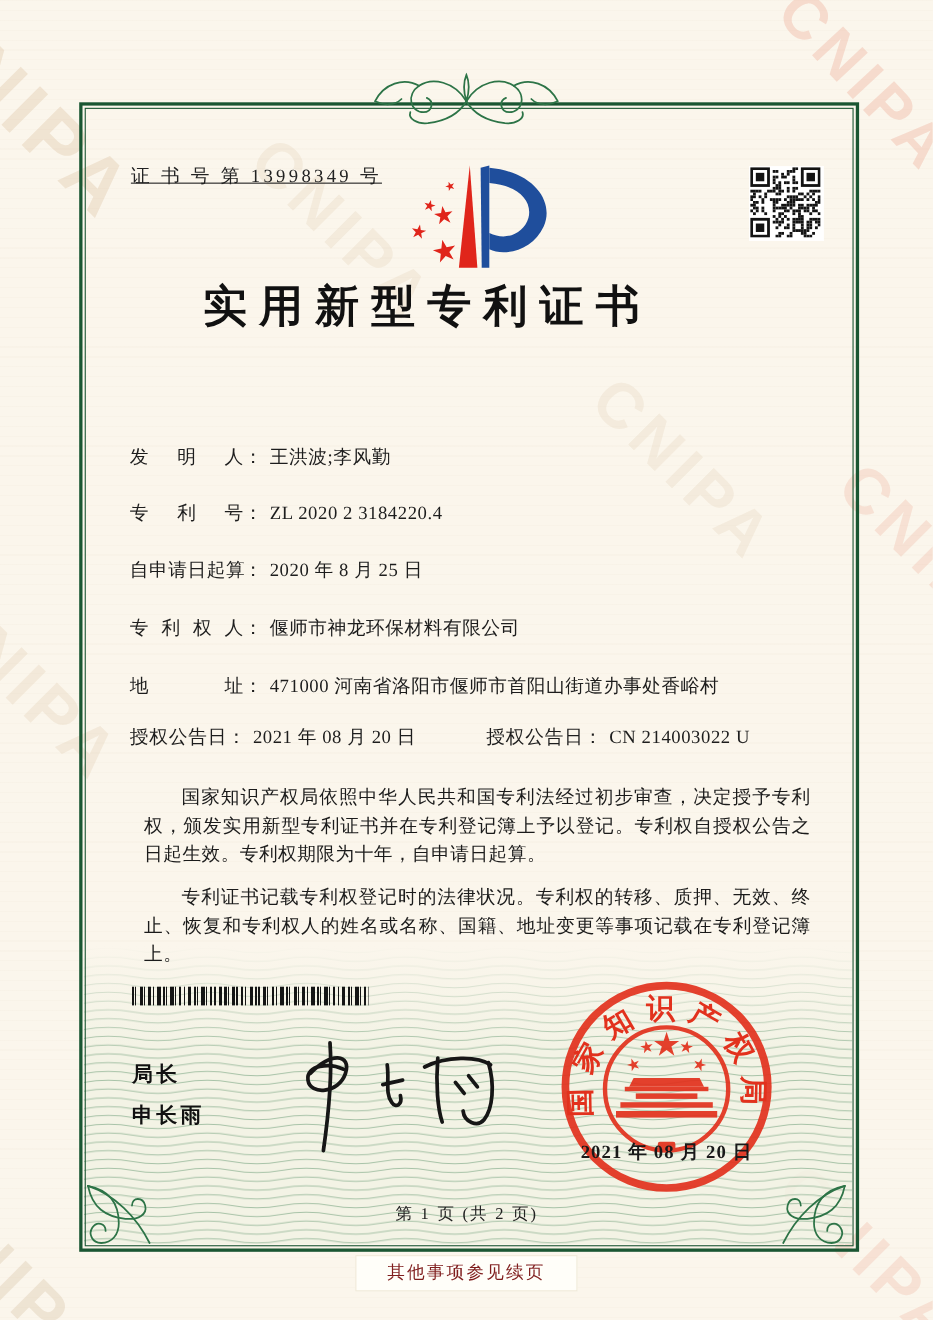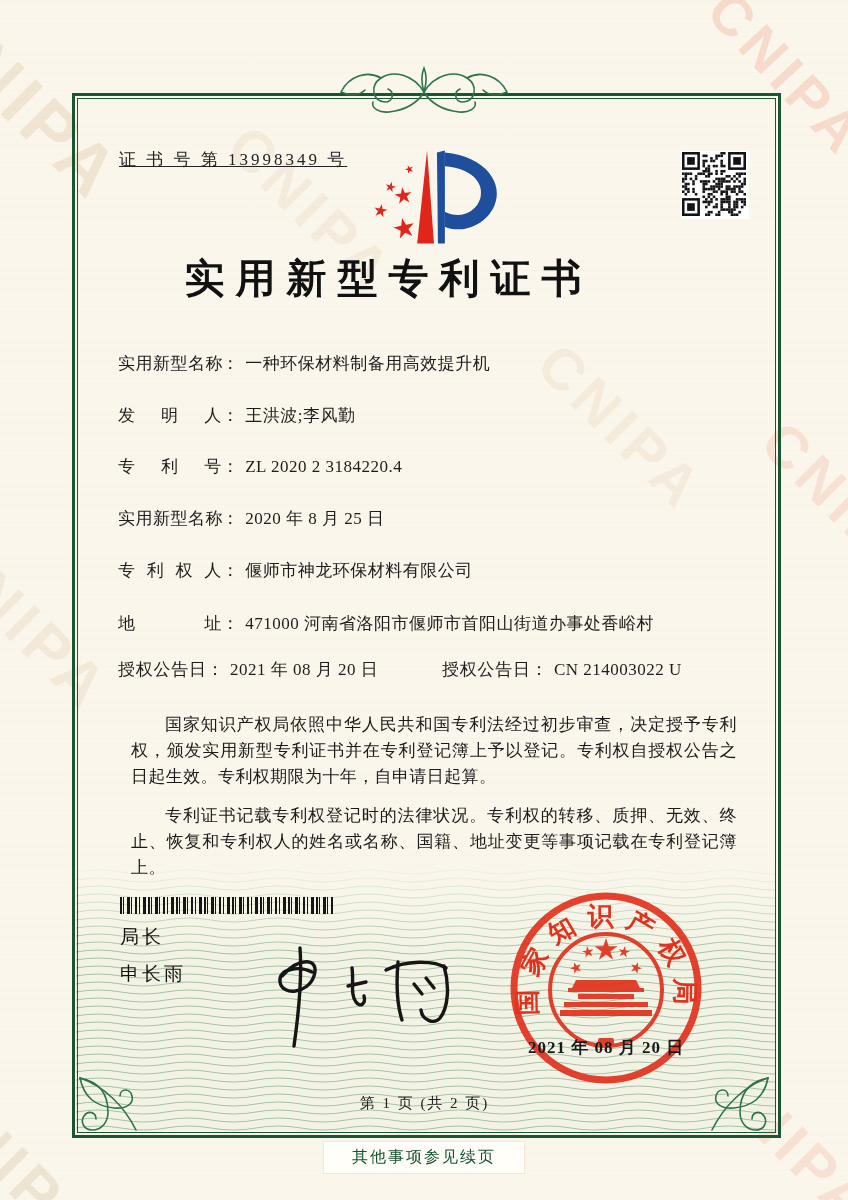--- a/index.html
+++ b/index.html
@@ -40,31 +40,31 @@
   .body-text p{margin:13px;text-indent:2em;}
   .barcode{position:absolute;left:120px;top:897px;width:215px;height:17px;
      background:repeating-linear-gradient(90deg,
        #151515 0 2px, rgba(0,0,0,0) 2px 3px,
        #151515 3px 4px, rgba(0,0,0,0) 4px 7px,
        #151515 7px 10px, rgba(0,0,0,0) 10px 11px,
        #151515 11px 12px, rgba(0,0,0,0) 12px 15px,
        #151515 15px 17px, rgba(0,0,0,0) 17px 19px,
        #151515 19px 20px, rgba(0,0,0,0) 20px 23px,
        #151515 23px 26px, rgba(0,0,0,0) 26px 28px);}
-  .director{position:absolute;left:120px;top:924px;font-size:19px;letter-spacing:3px;color:#111;}
+  .director{position:absolute;left:120px;top:964px;font-size:19px;letter-spacing:3px;color:#111;font-weight:bold;}
   .director div{margin-bottom:11px;}
   .signature{position:absolute;left:248px;top:942px;width:210px;height:110px;}
   .seal{position:absolute;left:506px;top:888px;width:200px;height:200px;}
   .seal-date{position:absolute;left:506px;top:1036px;width:200px;text-align:center;
      font-size:17px;letter-spacing:1px;color:#191919;font-weight:bold;}
   .pagefooter{position:absolute;left:72px;top:1094px;width:705px;text-align:center;
      font-size:15px;letter-spacing:2px;color:#222;}
   .note{position:absolute;left:0;top:1141px;width:848px;text-align:center;}
   .note span{display:inline-block;background:#fffef9;border:1px solid #f0e9d8;
-     padding:5px 28px;font-size:16px;letter-spacing:2px;color:#14532d;}
+     padding:5px 28px;font-size:16px;letter-spacing:2px;color:#7f1d1d;}
 </style>
 </head>
 <body>
 
 <div id="page">
 
   <span class="wm" style="left:-38px;top:-18px;font-size:72px;color:rgba(214,186,150,.30);transform:rotate(45deg);">CNIPA</span>
   <span class="wm" style="left:262px;top:112px;font-size:58px;color:rgba(220,196,162,.22);transform:rotate(45deg);">CNIPA</span>
   <span class="wm" style="left:742px;top:-22px;font-size:56px;color:rgba(235,162,140,.32);transform:rotate(47deg);">CNIPA</span>
   <span class="wm" style="left:572px;top:330px;font-size:58px;color:rgba(226,206,176,.26);transform:rotate(45deg);">CNIPA</span>
@@ -345,31 +345,28 @@
           <rect x="48.64" y="2.56" width="12.8" height="12.8" fill="#fff"></rect>
           <rect x="51.2" y="5.12" width="7.68" height="7.68" fill="#131313"></rect>
           <rect x="0" y="46.08" width="17.92" height="17.92" fill="#131313"></rect>
           <rect x="2.56" y="48.64" width="12.8" height="12.8" fill="#fff"></rect>
           <rect x="5.12" y="51.2" width="7.68" height="7.68" fill="#131313"></rect>
         </svg>
     </div>
 
     <div class="title">实用新型专利证书</div>
 
-    <div class="fieldrow" style="top:352px;">
-      <span class="flabel">实用新型名称</span><span>：</span><span class="fvalue">一种环保材料制备用高效提升机</span>
-    </div>
     <div class="fieldrow" style="top:404px;">
       <span class="flabel">发明人</span><span>：</span><span class="fvalue">王洪波;李风勤</span>
     </div>
     <div class="fieldrow" style="top:455px;">
       <span class="flabel">专利号</span><span>：</span><span class="fvalue">ZL 2020 2 3184220.4</span>
     </div>
     <div class="fieldrow" style="top:507px;">
-      <span class="flabel">实用新型名称</span><span>：</span><span class="fvalue">2020 年 8 月 25 日</span>
+      <span class="flabel">自申请日起算</span><span>：</span><span class="fvalue">2020 年 8 月 25 日</span>
     </div>
     <div class="fieldrow" style="top:559px;">
       <span class="flabel">专利权人</span><span>：</span><span class="fvalue">偃师市神龙环保材料有限公司</span>
     </div>
     <div class="fieldrow" style="top:612px;">
       <span class="flabel">地址</span><span>：</span><span class="fvalue">471000 河南省洛阳市偃师市首阳山街道办事处香峪村</span>
     </div>
 
     <div class="fieldrow" style="top:658px;">
       <span class="glabel">授权公告日</span><span>：</span><span class="fvalue">2021 年 08 月 20 日</span>

